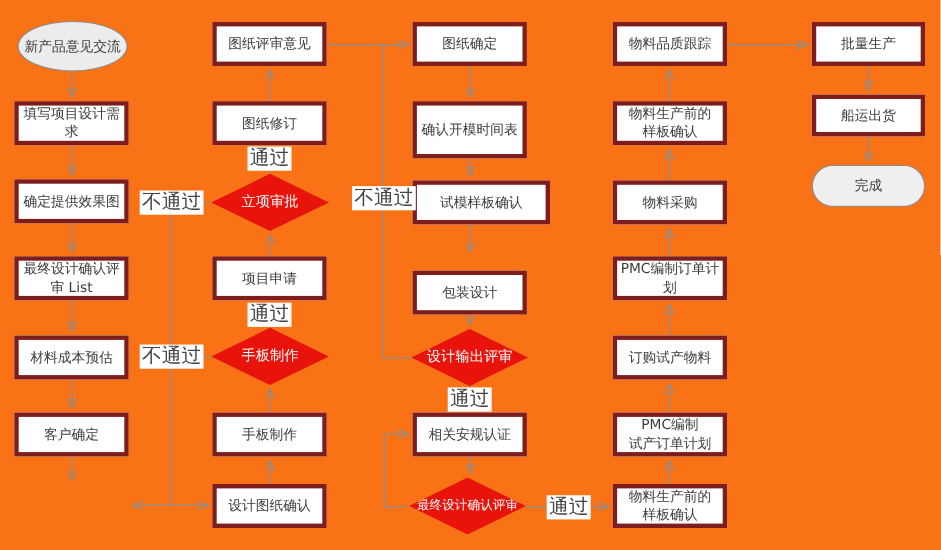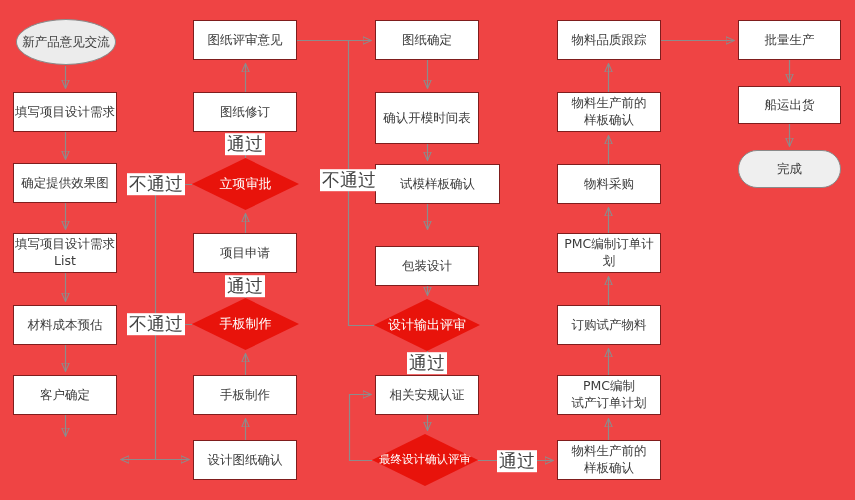--- a/index.html
+++ b/index.html
@@ -1,24 +1,24 @@
 <!DOCTYPE html>
 <html><head>
 <meta charset="utf-8">
 <style>
   html,body{margin:0;padding:0;background:#fff;}
   #stage{
-    position:relative;width:855px;height:500px;background:#ef4444;overflow:hidden;
+    position:relative;width:855px;height:500px;background:#f97316;overflow:hidden;
     font-family:"DejaVu Sans","Liberation Sans",sans-serif;color:#3b3b3b;
   }
   #stage .node{
     position:absolute;box-sizing:border-box;display:flex;align-items:center;justify-content:center;
     text-align:center;font-size:12.5px;line-height:1.35;white-space:pre-line;
   }
-  #stage .box{background:#ffffff;border:1px solid #7f1d1d;}
+  #stage .box{background:#ffffff;border:4px solid #7f1d1d;}
   #stage .terminal{background:#ececec;border:1.5px solid #8a8a8a;border-radius:50%;}
   #stage .stadium{background:#efefef;border:1.5px solid #8a8a8a;border-radius:19px;}
   #stage .diamond{
     background:#e8130b;color:#ffffff;font-size:13px;
     clip-path:polygon(50% 0%,100% 50%,50% 100%,0% 50%);
   }
   #stage .elabel{
     position:absolute;transform:translate(-50%,-50%);background:#ffffff;
     padding:0 2px;font-size:18px;color:#444444;white-space:nowrap;line-height:1.2;
   }
@@ -78,21 +78,21 @@
     <path d="M608.5,92 V64" marker-end="url(#arw)"></path>
 
     <path d="M661,40.5 H734" marker-end="url(#arw)"></path>
     <path d="M789.5,60 V82" marker-end="url(#arw)"></path>
     <path d="M789.5,124 V146" marker-end="url(#arw)"></path>
   </svg>
 
   <div class="node terminal" style="left:16px;top:19px;width:100px;height:46px">新产品意见交流</div>
   <div class="node box" style="left:13px;top:92px;width:104px;height:40px">填写项目设计需求</div>
   <div class="node box" style="left:13px;top:163px;width:104px;height:40px">确定提供效果图</div>
-  <div class="node box" style="left:13px;top:233px;width:104px;height:40px">填写项目设计需求 List</div>
+  <div class="node box" style="left:13px;top:233px;width:104px;height:40px">最终设计确认评审 List</div>
   <div class="node box" style="left:13px;top:305px;width:104px;height:40px">材料成本预估</div>
   <div class="node box" style="left:13px;top:375px;width:104px;height:40px">客户确定</div>
 
   <div class="node box" style="left:193px;top:20px;width:104px;height:40px">图纸评审意见</div>
   <div class="node box" style="left:193px;top:92px;width:104px;height:40px">图纸修订</div>
   <div class="node diamond" style="left:192px;top:158px;width:107px;height:52px">立项审批</div>
   <div class="node box" style="left:193px;top:233px;width:104px;height:40px">项目申请</div>
   <div class="node diamond" style="left:192px;top:298px;width:107px;height:52px">手板制作</div>
   <div class="node box" style="left:193px;top:375px;width:104px;height:40px">手板制作</div>
   <div class="node box" style="left:375px;top:20px;width:104px;height:40px">图纸确定</div>

